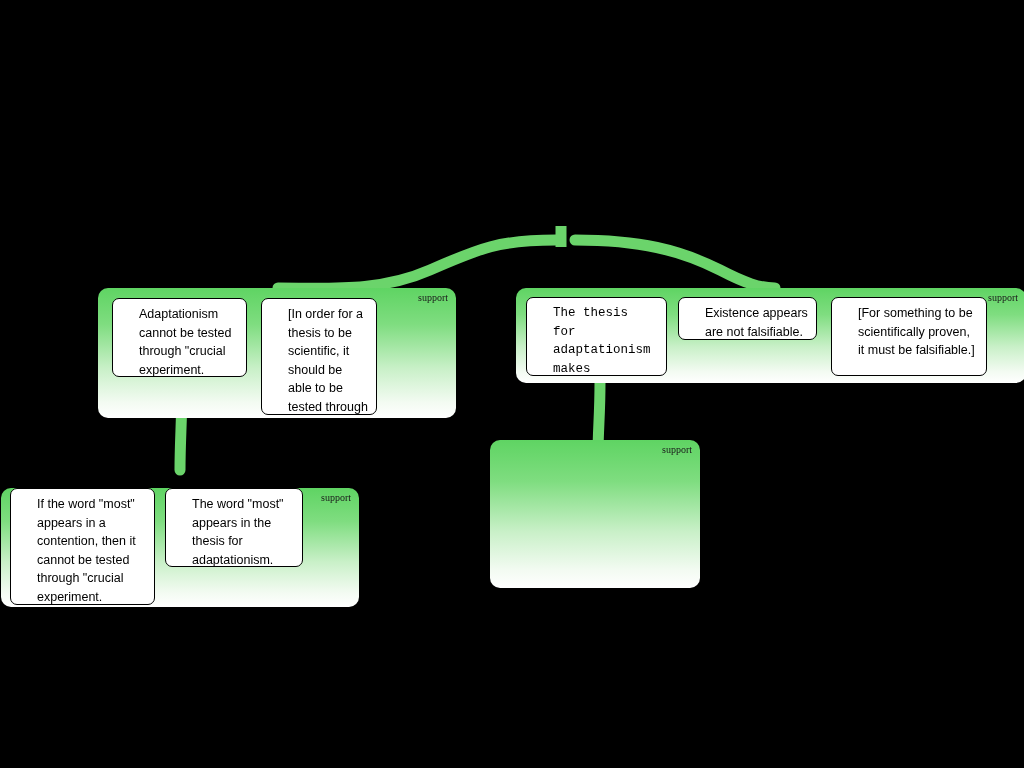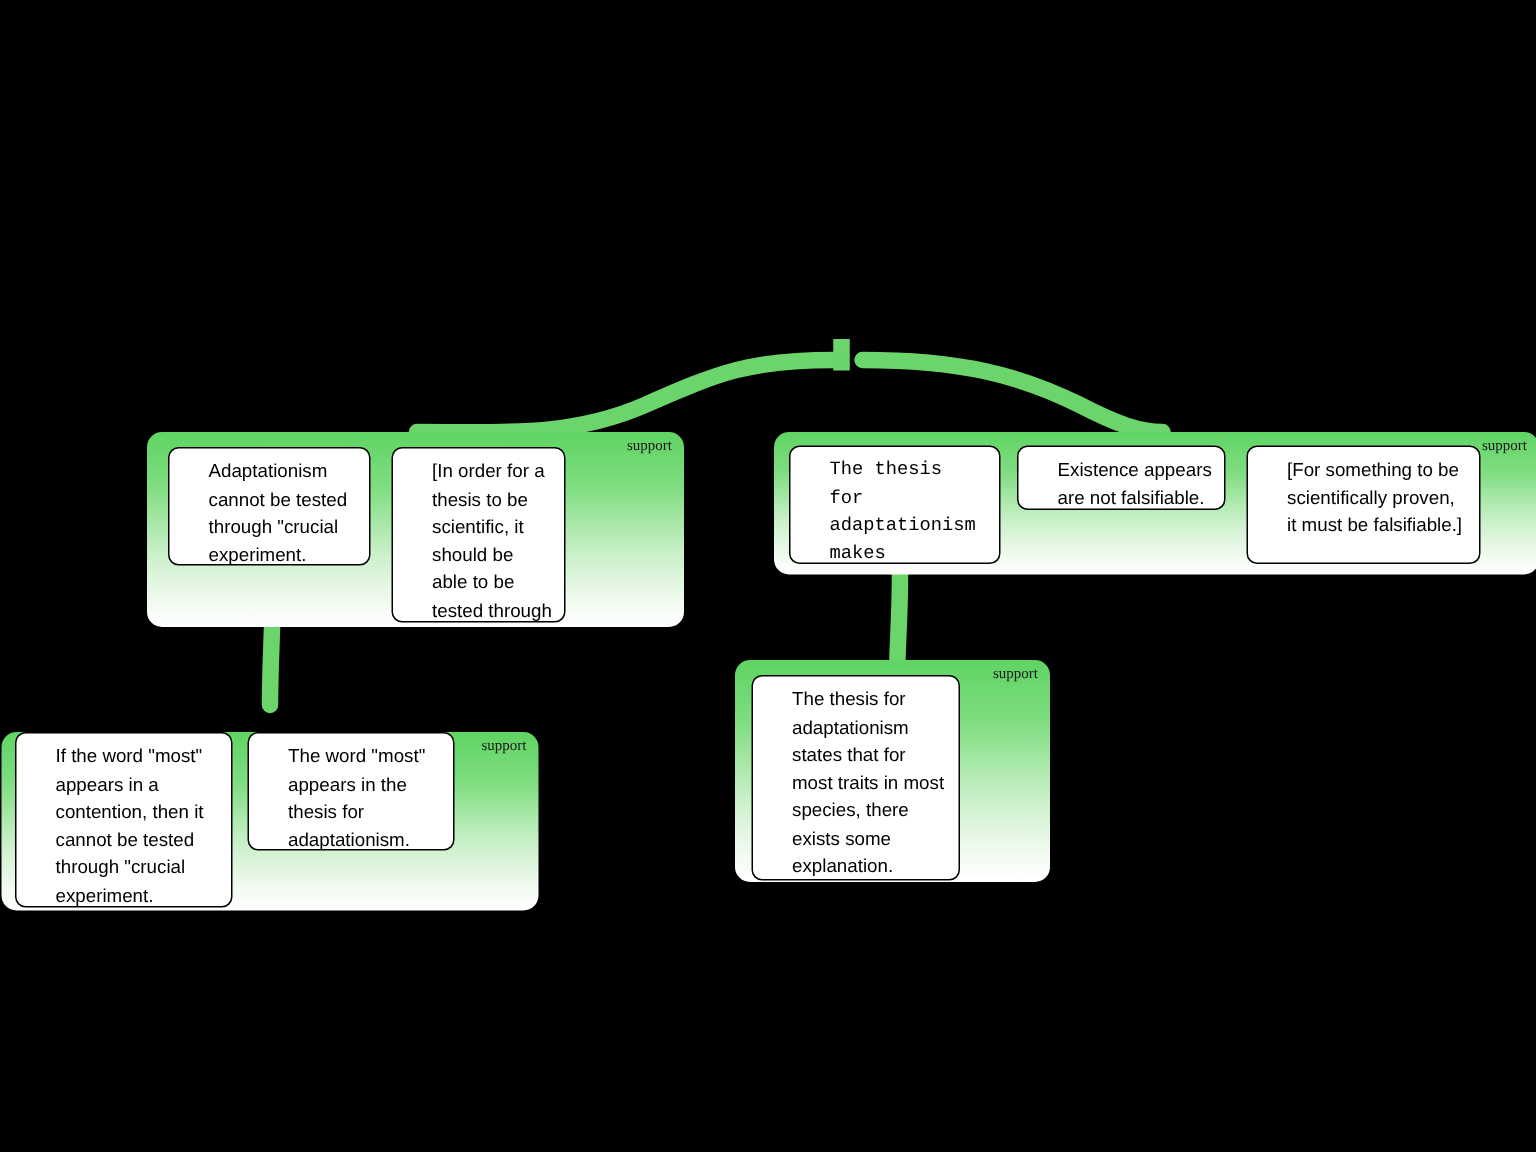--- a/index.html
+++ b/index.html
@@ -110,17 +110,14 @@
   <div class="box" style="left:10px; top:488px; width:145px; height:117px;">
     <span>If the word "most" appears in a contention, then it cannot be tested through "crucial experiment.</span>
   </div>
   <div class="box" style="left:165px; top:488px; width:138px; height:79px;">
     <span>The word "most" appears in the thesis for adaptationism.</span>
   </div>
 
   <div class="group" style="left:490px; top:440px; width:210px; height:148px;">
     <span class="group-label">support</span>
   </div>
-  <div class="box" style="left:501px; top:450px; width:139px; height:137px;">
-    <span>The thesis for adaptationism states that for most traits in most species, there exists some explanation.</span>
-  </div>
 
 </div>
 
 </body></html>

